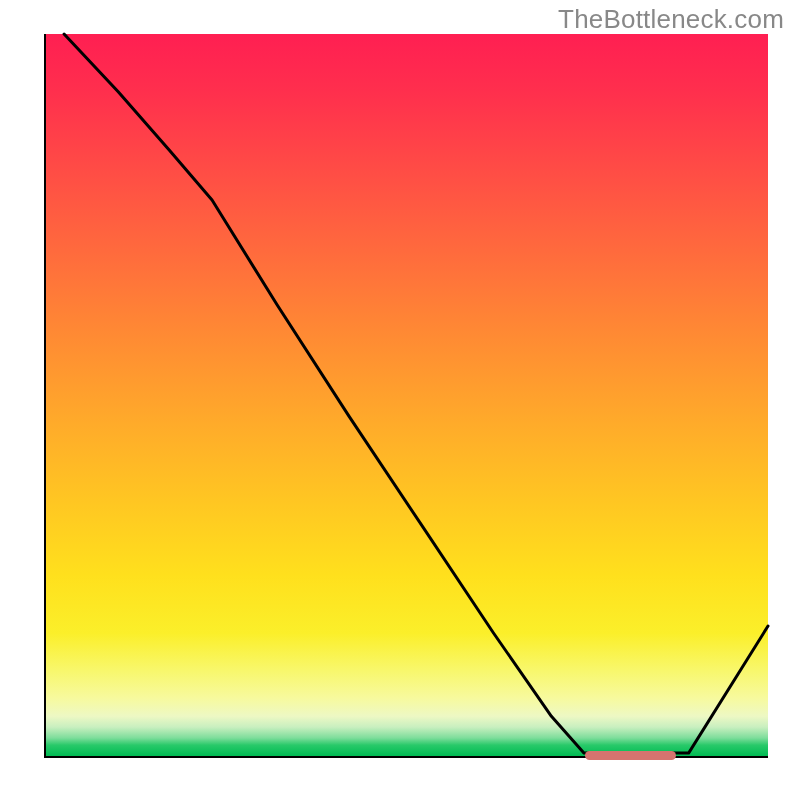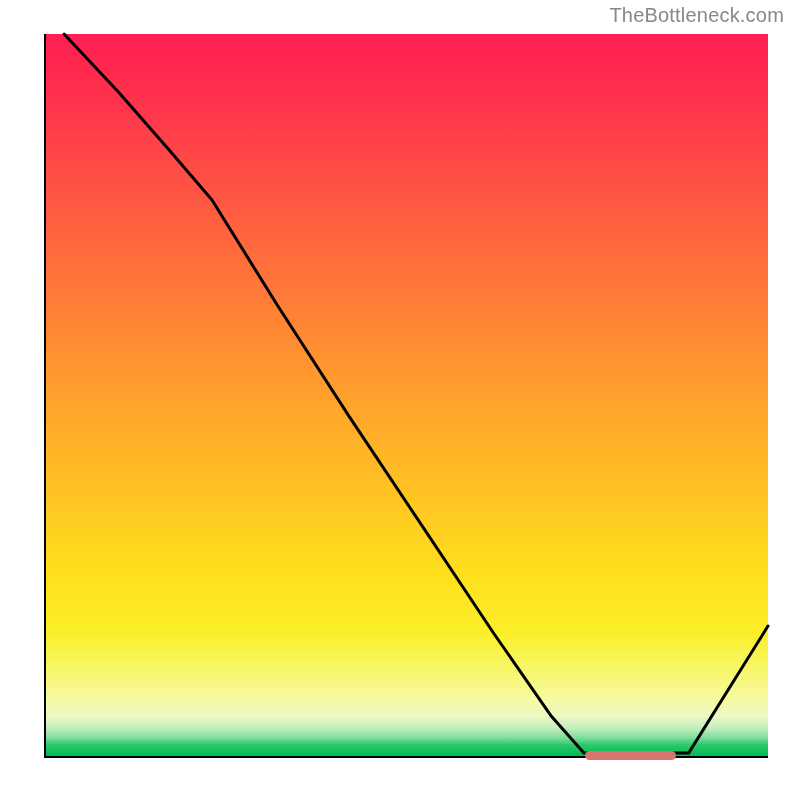--- a/index.html
+++ b/index.html
@@ -14,21 +14,21 @@
   .wrap {
     position: relative;
     width: 800px;
     height: 800px;
   }
   .watermark {
     position: absolute;
     top: 4px;
     right: 16px;
     color: #888888;
-    font-size: 20px;
+    font-size: 26px;
     letter-spacing: 0.2px;
     user-select: none;
   }
   .plot-frame {
     position: absolute;
     left: 44px;
     top: 34px;
     width: 724px;
     height: 724px;
     border-left: 2.5px solid #000;

